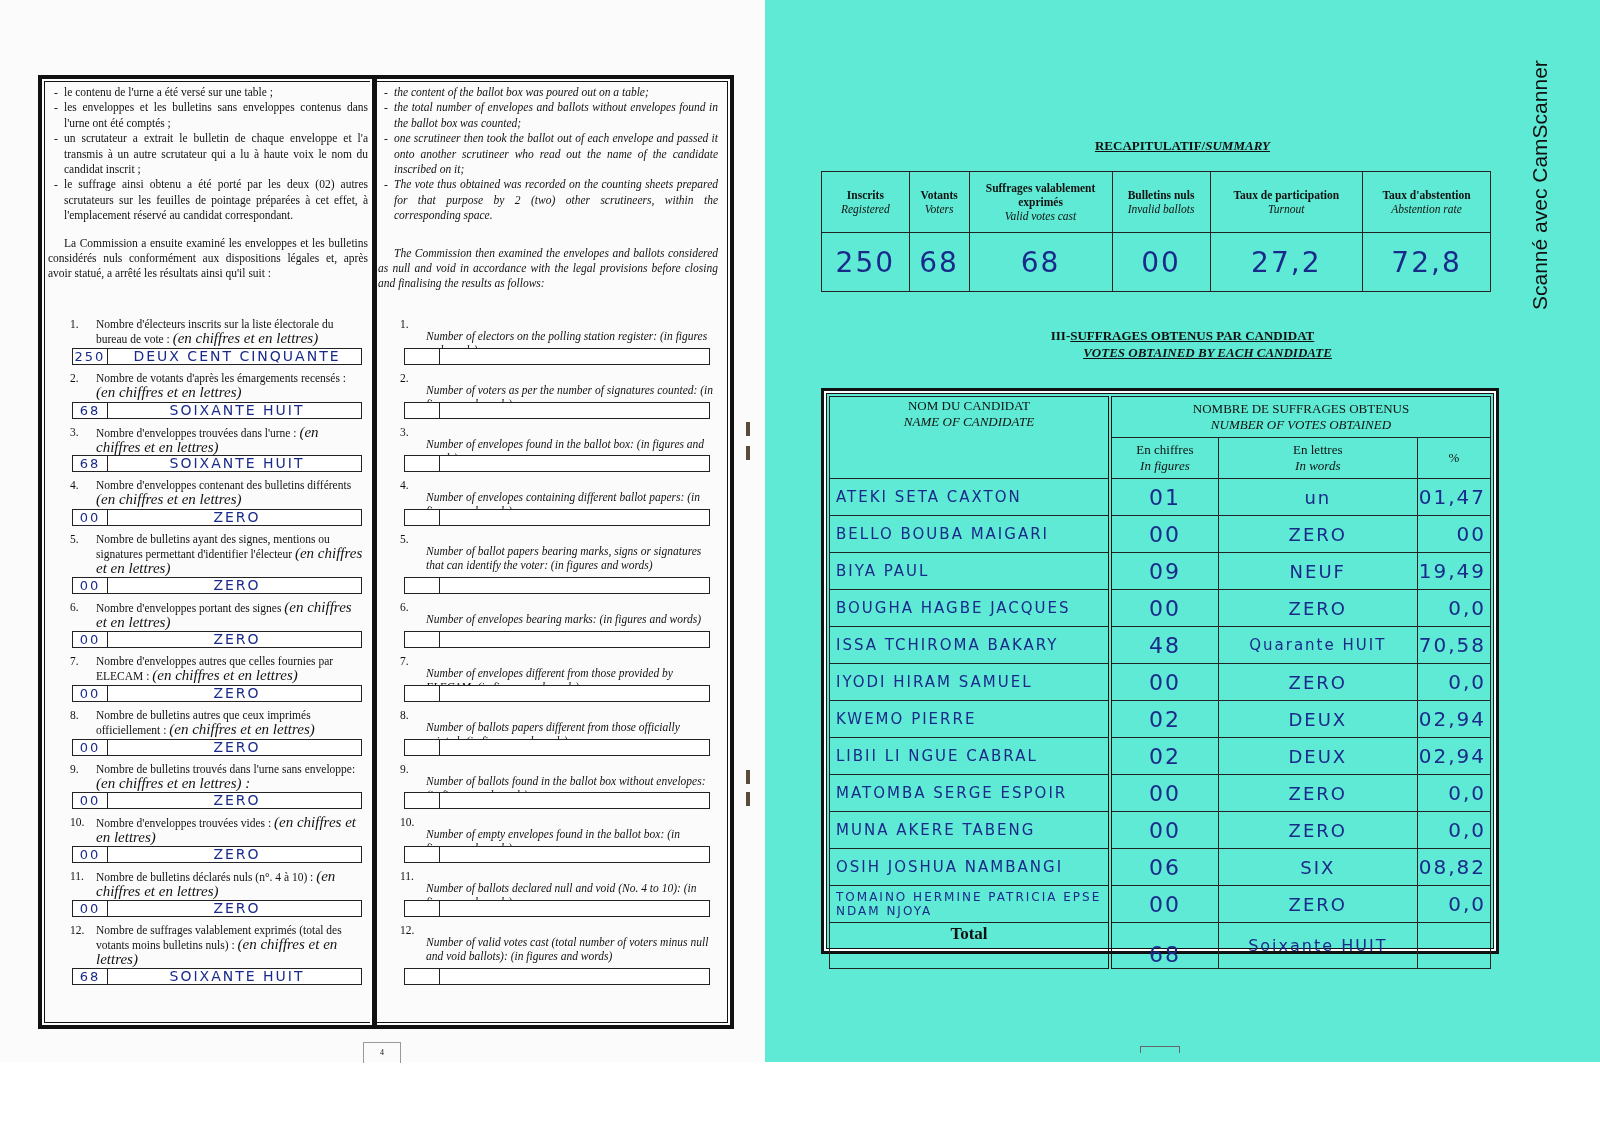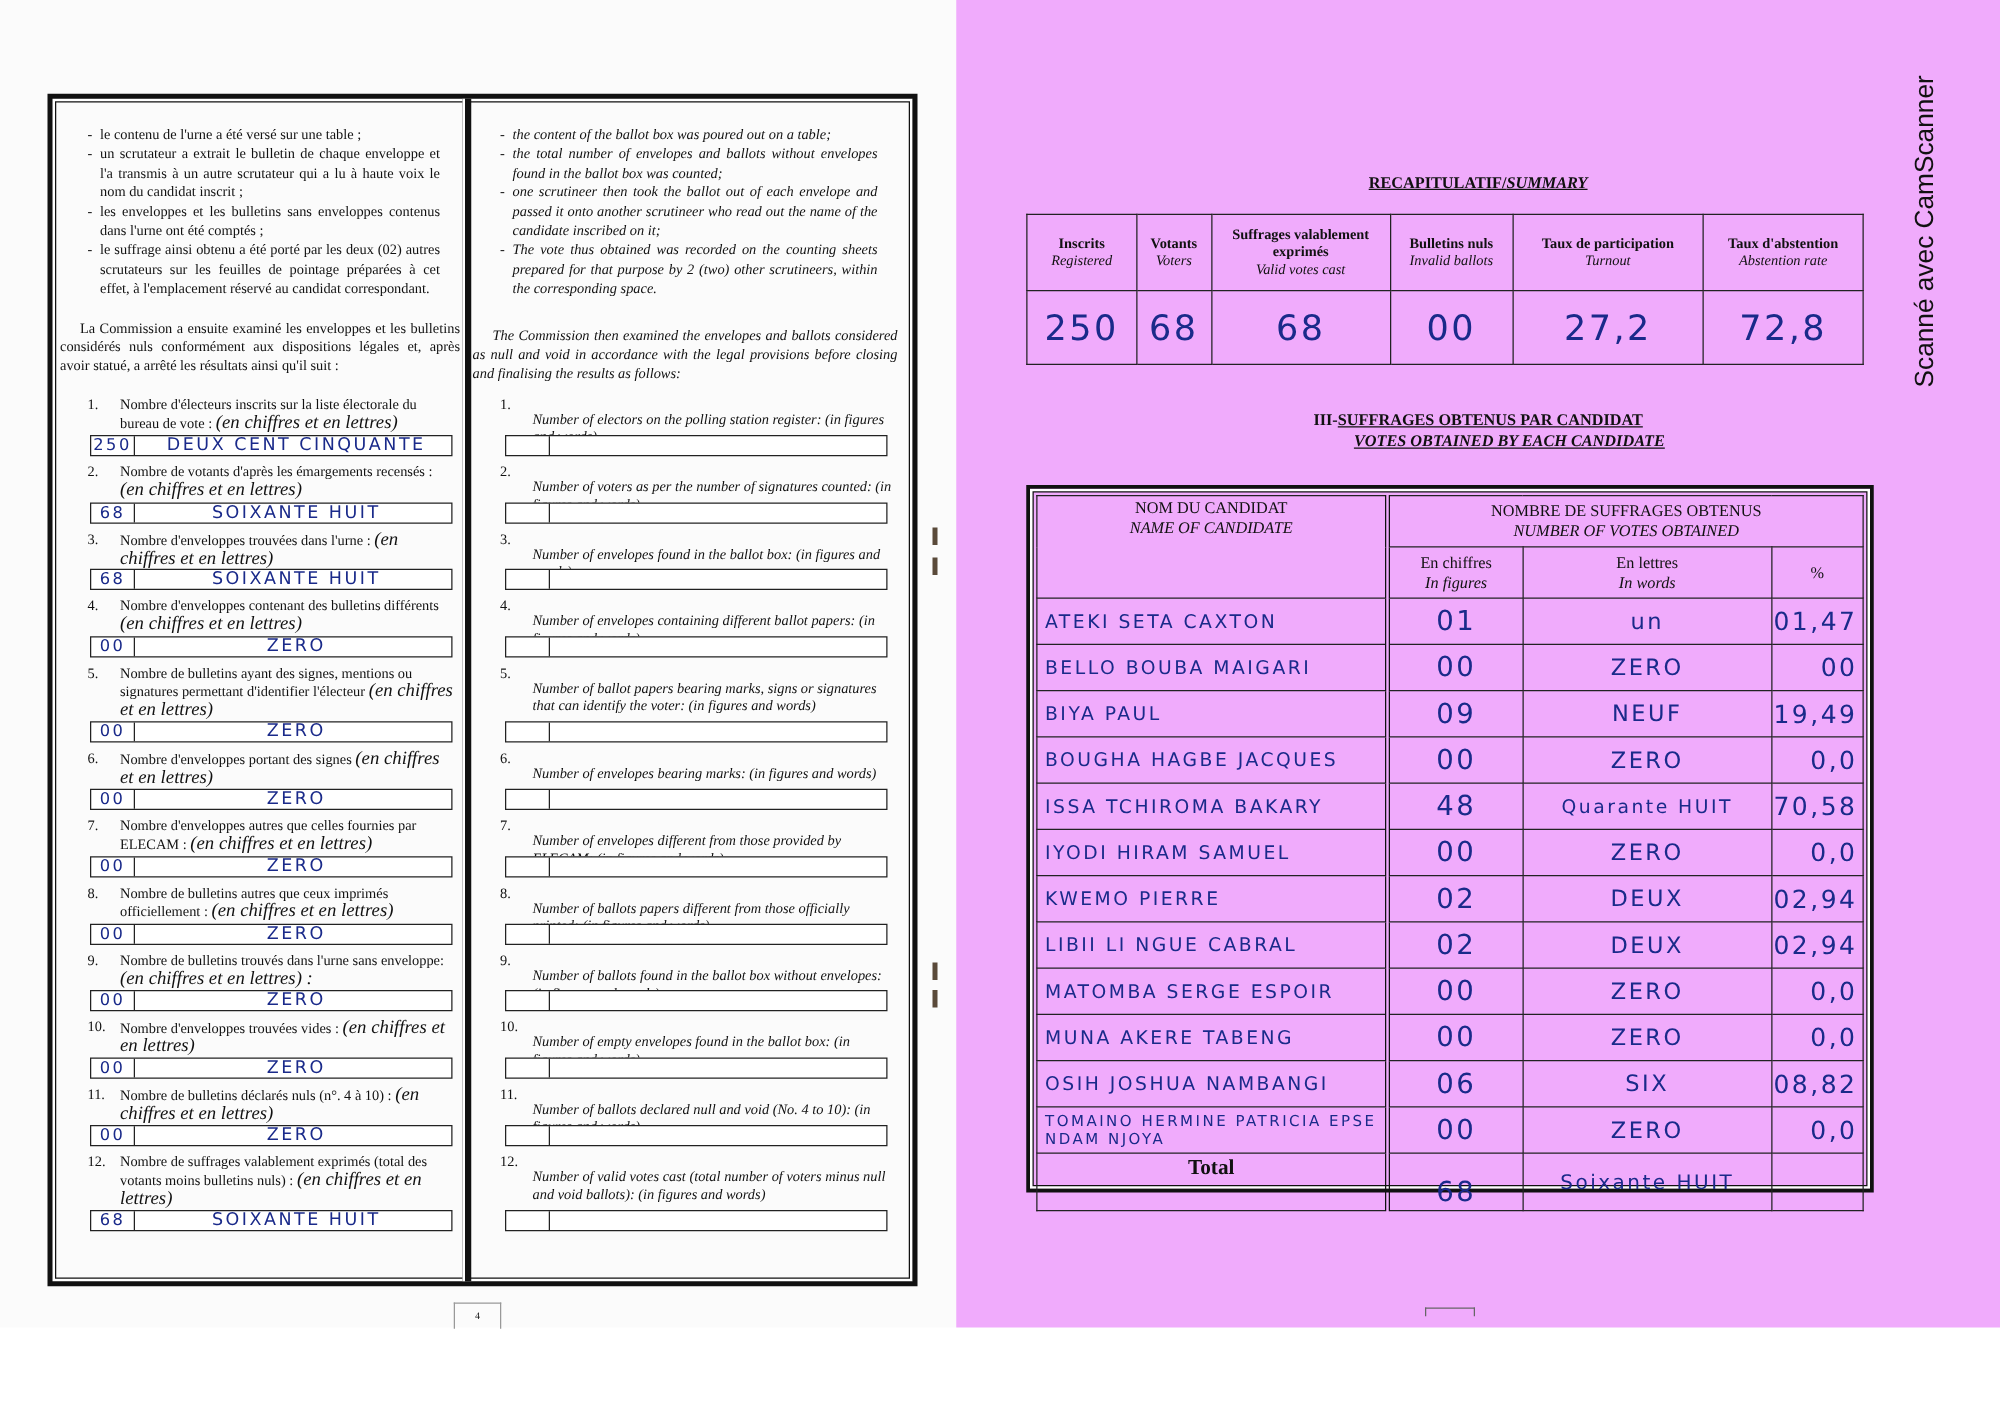--- a/index.html
+++ b/index.html
@@ -12,41 +12,41 @@
   .left-page { position: absolute; left: 0; top: 0; width: 765px; height: 1062px; background: #fbfbfb; }
   .form-frame {
     position: absolute; left: 38px; top: 75px; width: 688px; height: 946px;
     border: 4px solid #111; box-shadow: inset 0 0 0 2px #fff, inset 0 0 0 3px #111;
   }
   .col { position: absolute; top: 6px; bottom: 6px; }
   .col-fr { left: 6px; width: 320px; }
   .col-en { left: 336px; width: 340px; }
   .col-divider { position: absolute; left: 328px; top: 0; bottom: 0; width: 5px; background: #111; border-left: 2px solid #fff; }
   .intro { font-size: 11.5px; line-height: 15.4px; text-align: justify; margin: 0; }
-  .intro ul { list-style: none; margin: 16px; padding: 0 0 0 8px; }
+  .intro ul { list-style: none; margin: 0; padding: 0 0 0 8px; }
   .intro li { position: relative; padding-left: 8px; }
   .intro li:before { content: "-"; position: absolute; left: -2px; }
   .intro p { margin: 12px 0 0 0; text-indent: 16px; }
   .col-en .intro { font-style: italic; }
   .items { position: absolute; left: 0; right: 0; top: 232px; }
   .item { position: relative; height: 53.8px; font-size: 11.5px; line-height: 14px; }
   .item .num { position: absolute; left: 22px; top: 0; width: 22px; }
   .item .label { position: absolute; left: 48px; right: 4px; top: 0; }
   .item .label i { font-size: 15px; }
   .col-en .item .label { font-style: italic; margin-top: 12px; }
   .answer-box {
     position: absolute; left: 24px; right: 6px; bottom: 6px; height: 15px; border: 1.5px solid #222; background: #fff;
   }
   .col-en .answer-box { left: 26px; right: 8px; }
   .answer-box .fig { position: absolute; left: 0; top: 0; bottom: 0; width: 34px; border-right: 1.5px solid #222; font-size: 13px; line-height: 15px; text-align: center; }
   .answer-box .words { position: absolute; left: 40px; right: 0; top: 0; bottom: 0; font-size: 14px; line-height: 15px; text-align: center; }
   .page-num { position: absolute; left: 363px; top: 1042px; width: 36px; height: 20px; border: 1px solid #999; border-bottom: none; font-size: 8px; text-align: center; line-height: 20px; }
   .staple { position: absolute; left: 746px; width: 4px; height: 14px; background: #5a4a3a; }
   
-  .right-page { position: absolute; left: 765px; top: 0; width: 835px; height: 1062px; background: #f0abfc; }
+  .right-page { position: absolute; left: 765px; top: 0; width: 835px; height: 1062px; background: #5eead4; }
   .summary-title { position: absolute; left: 0; width: 835px; top: 138px; text-align: center; font-weight: bold; font-size: 13px; text-decoration: underline; }
   .summary-title i { font-style: italic; }
   table.summary { position: absolute; left: 56px; top: 171px; width: 670px; border-collapse: collapse; }
   table.summary th, table.summary td { border: 1.5px solid #222; text-align: center; }
   table.summary th { height: 58px; font-size: 11.5px; line-height: 14px; font-weight: bold; }
   table.summary th i { font-weight: normal; font-style: italic; display: block; }
   table.summary td { height: 56px; font-size: 28px; }
   .section-title { position: absolute; left: 0; width: 835px; top: 327px; text-align: center; font-weight: bold; font-size: 13px; line-height: 17px; }
   .section-title .u { text-decoration: underline; }
   .section-title .en { font-style: italic; display: block; padding-left: 50px; }
@@ -71,22 +71,22 @@
 </style>
 </head>
 <body>
 
 <div class="left-page">
   <div class="form-frame">
     <div class="col col-fr">
       <div class="intro">
         <ul>
           <li>le contenu de l'urne a été versé sur une table ;</li>
+          <li>les enveloppes et les bulletins sans enveloppes contenus dans l'urne ont été comptés ;</li>
           <li>un scrutateur a extrait le bulletin de chaque enveloppe et l'a transmis à un autre scrutateur qui a lu à haute voix le nom du candidat inscrit ;</li>
-          <li>les enveloppes et les bulletins sans enveloppes contenus dans l'urne ont été comptés ;</li>
           <li>le suffrage ainsi obtenu a été porté par les deux (02) autres scrutateurs sur les feuilles de pointage préparées à cet effet, à l'emplacement réservé au candidat correspondant.</li>
         </ul>
         <p>La Commission a ensuite examiné les enveloppes et les bulletins considérés nuls conformément aux dispositions légales et, après avoir statué, a arrêté les résultats ainsi qu'il suit :</p>
       </div>
       <div class="items">
         <div class="item">
             <span class="num">1.</span>
             <div class="label"><span>Nombre d'électeurs inscrits sur la liste électorale du bureau de vote :</span> <i>(en chiffres et en lettres)</i></div>
             <div class="answer-box">
               <span class="fig hand">250</span>

